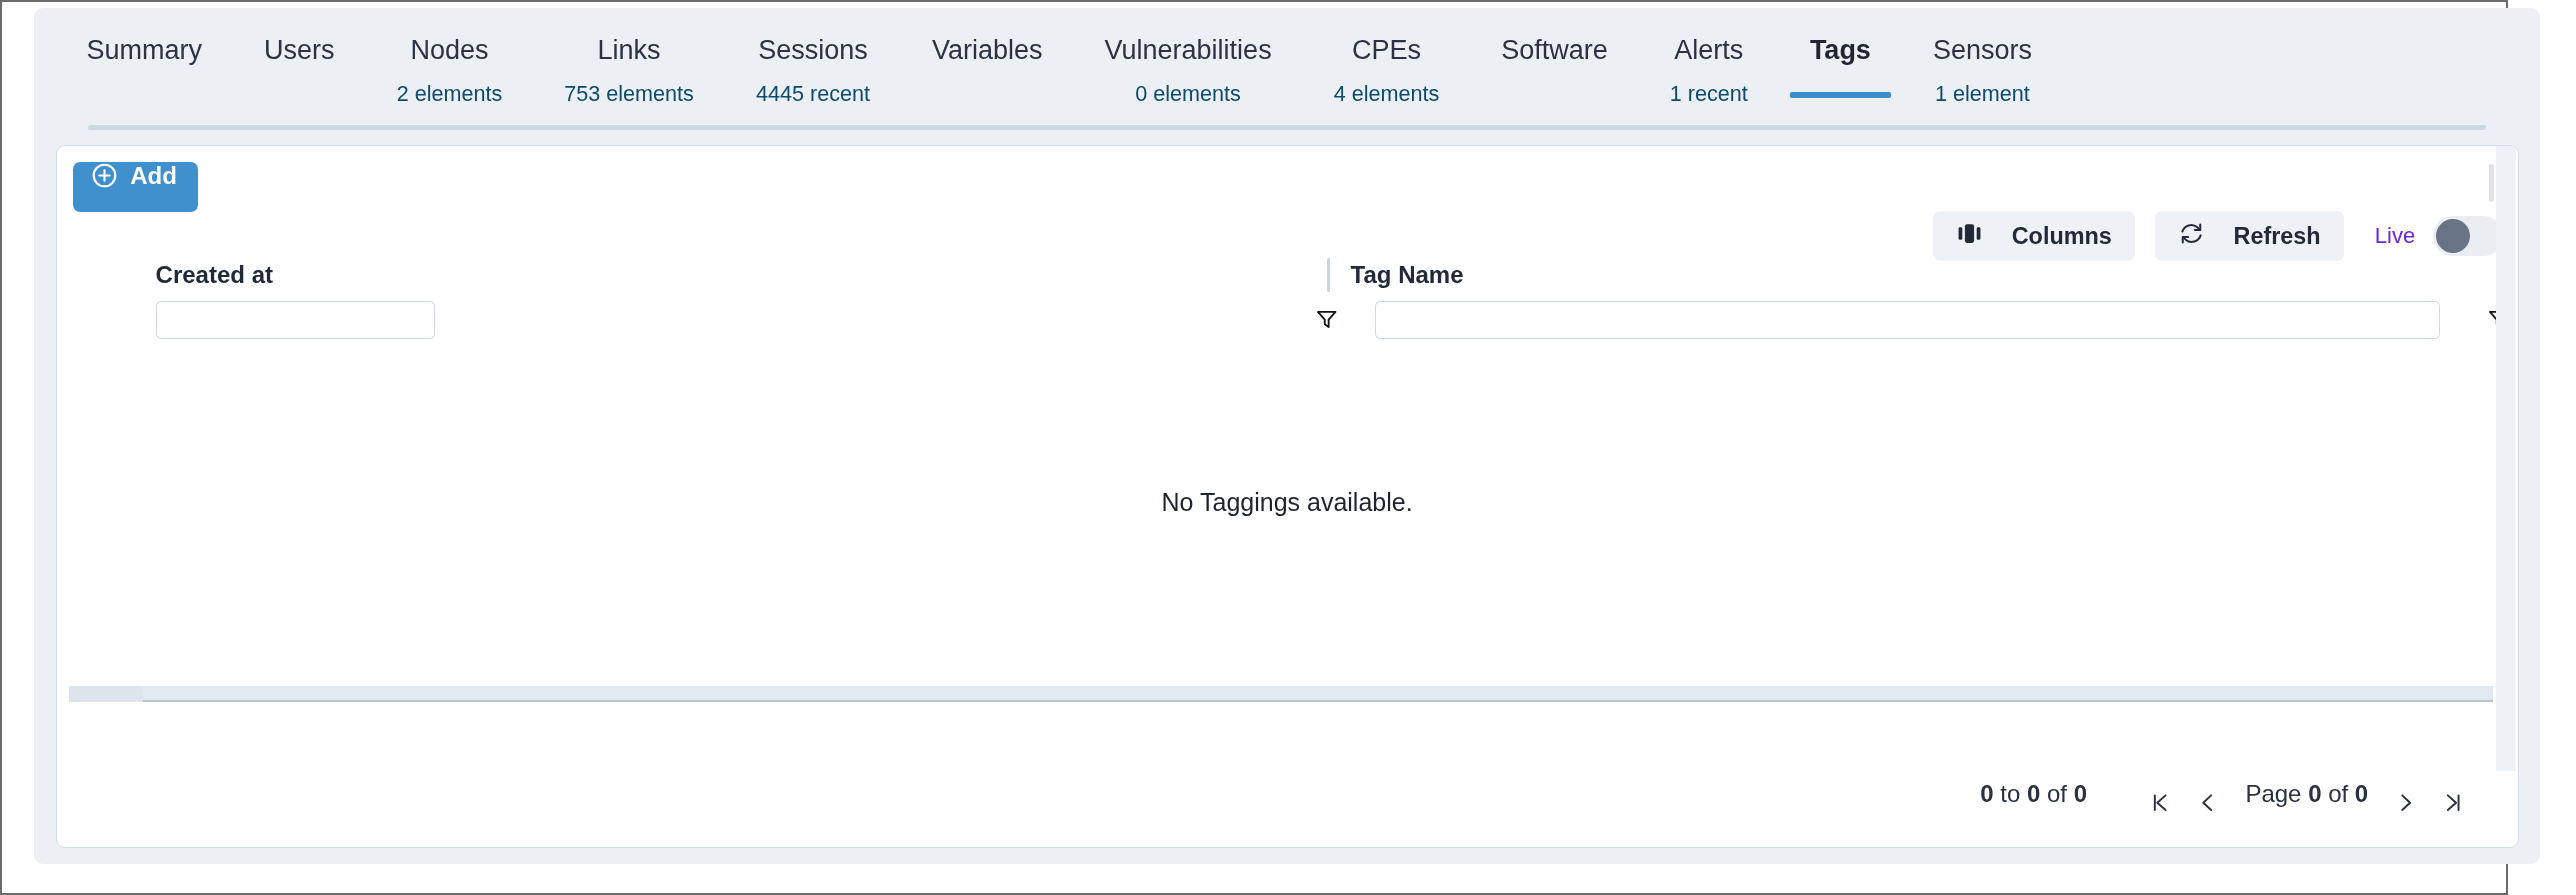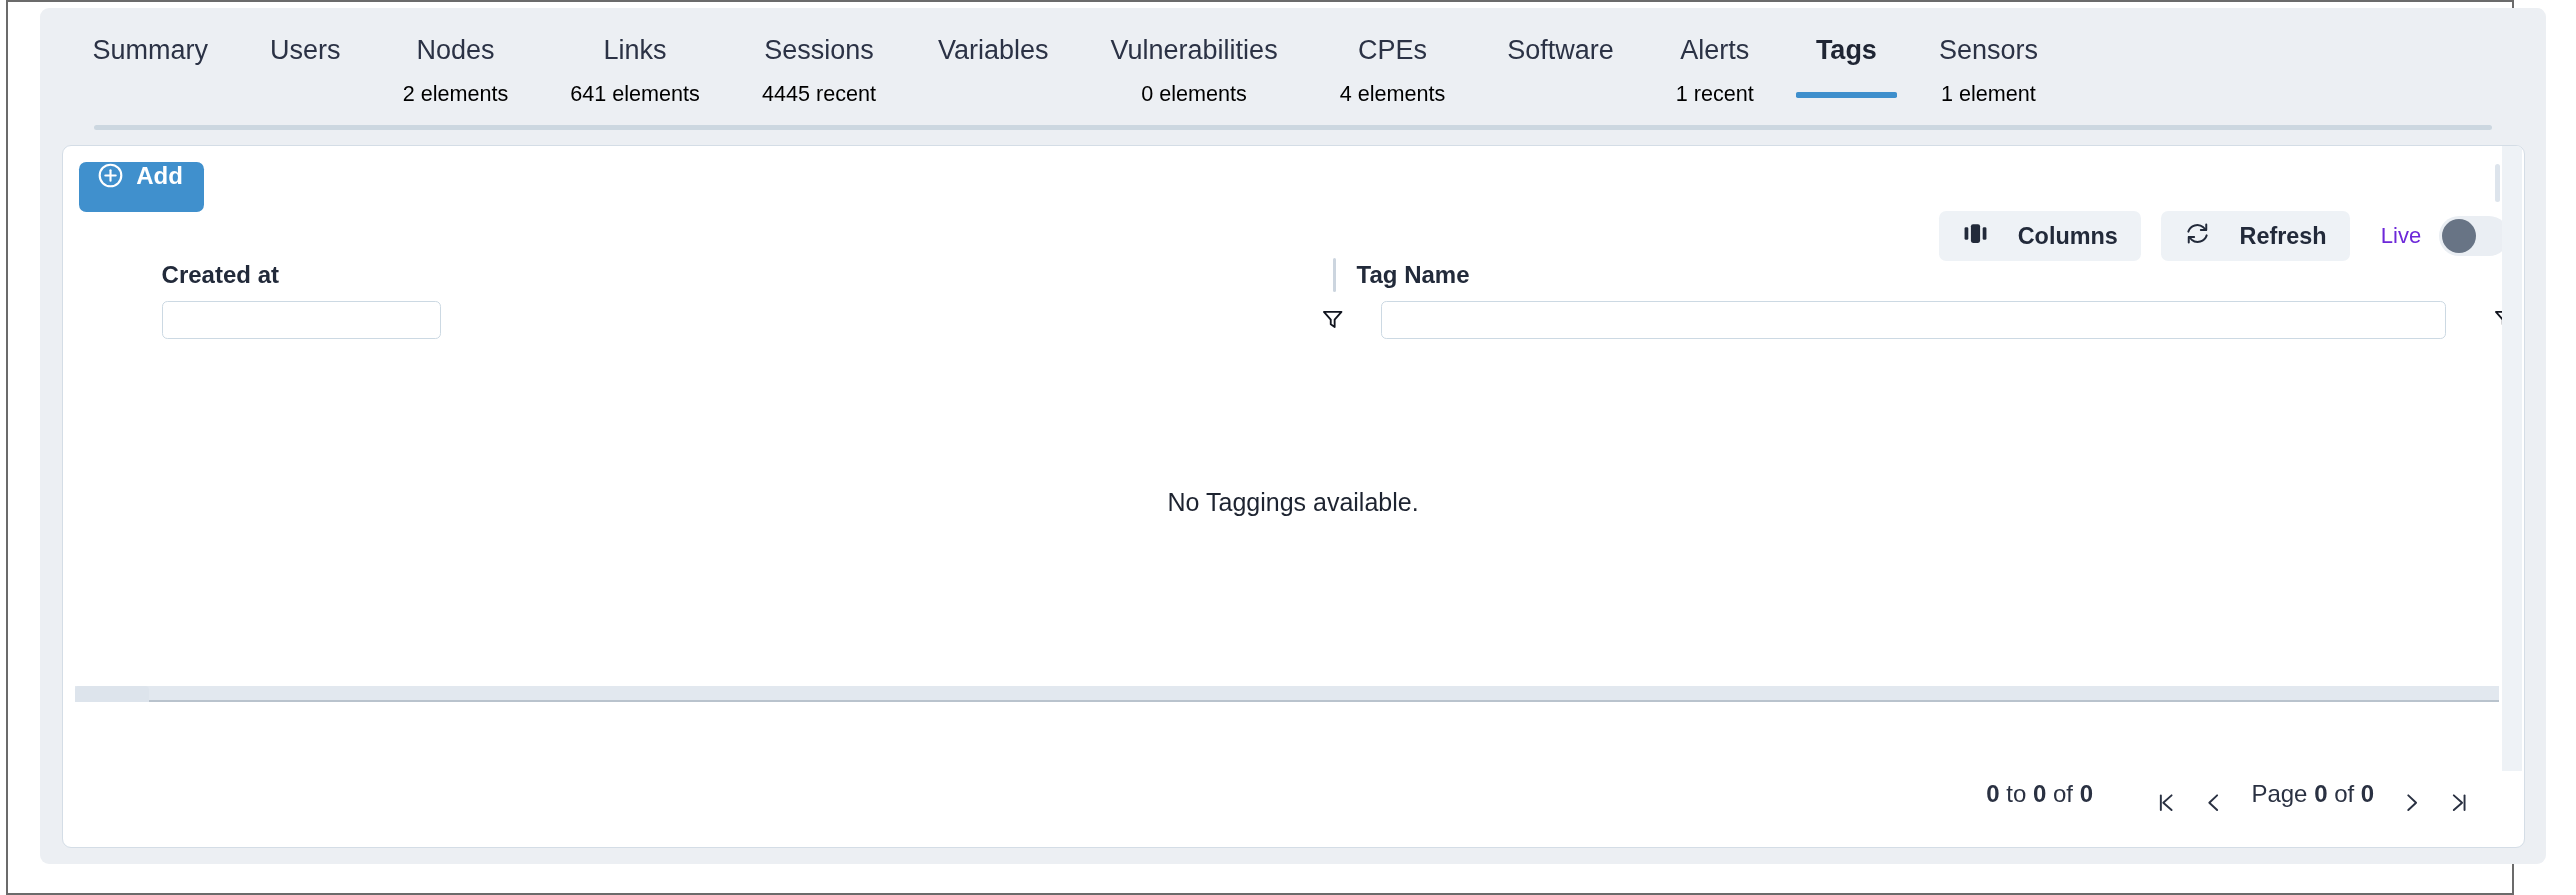--- a/index.html
+++ b/index.html
@@ -7,21 +7,21 @@
     margin: 0; padding: 0;
     width: 2576px; height: 895px;
     background: #ffffff;
     font-family: "Liberation Sans", sans-serif;
     overflow: hidden;
   }
 
   
   #window-frame {
     position: absolute;
-    left: 6px; top: 0;
+    left: 0; top: 0;
     width: 2508px; height: 895px;
     border: 2.7px solid #6b6b6b;
     background: #ffffff;
   }
 
   
   #panel {
     position: absolute;
     left: 32px; top: 6.3px;
     width: 2506px; height: 856px;
@@ -59,21 +59,21 @@
     font-weight: 400;
     line-height: 34px;
     white-space: nowrap;
   }
   .tab.active .tab-label {
     font-weight: 700;
     color: #1f2533;
   }
   .tab-sub {
     font-size: 21.6px;
-    color: #000000;
+    color: #0c4a6e;
     line-height: 27px;
     margin-top: 12.6px;
     white-space: nowrap;
   }
   .tab-underline {
     position: absolute;
     left: 10.8px; right: 10.8px;
     bottom: -18px;
     height: 6.3px;
     background: transparent;
@@ -321,21 +321,21 @@
         </div>
 
         <div class="tab">
           <span class="tab-label">Nodes</span>
           <span class="tab-sub">2 elements</span>
           <span class="tab-underline"></span>
         </div>
 
         <div class="tab">
           <span class="tab-label">Links</span>
-          <span class="tab-sub">641 elements</span>
+          <span class="tab-sub">753 elements</span>
           <span class="tab-underline"></span>
         </div>
 
         <div class="tab">
           <span class="tab-label">Sessions</span>
           <span class="tab-sub">4445 recent</span>
           <span class="tab-underline"></span>
         </div>
 
         <div class="tab">

